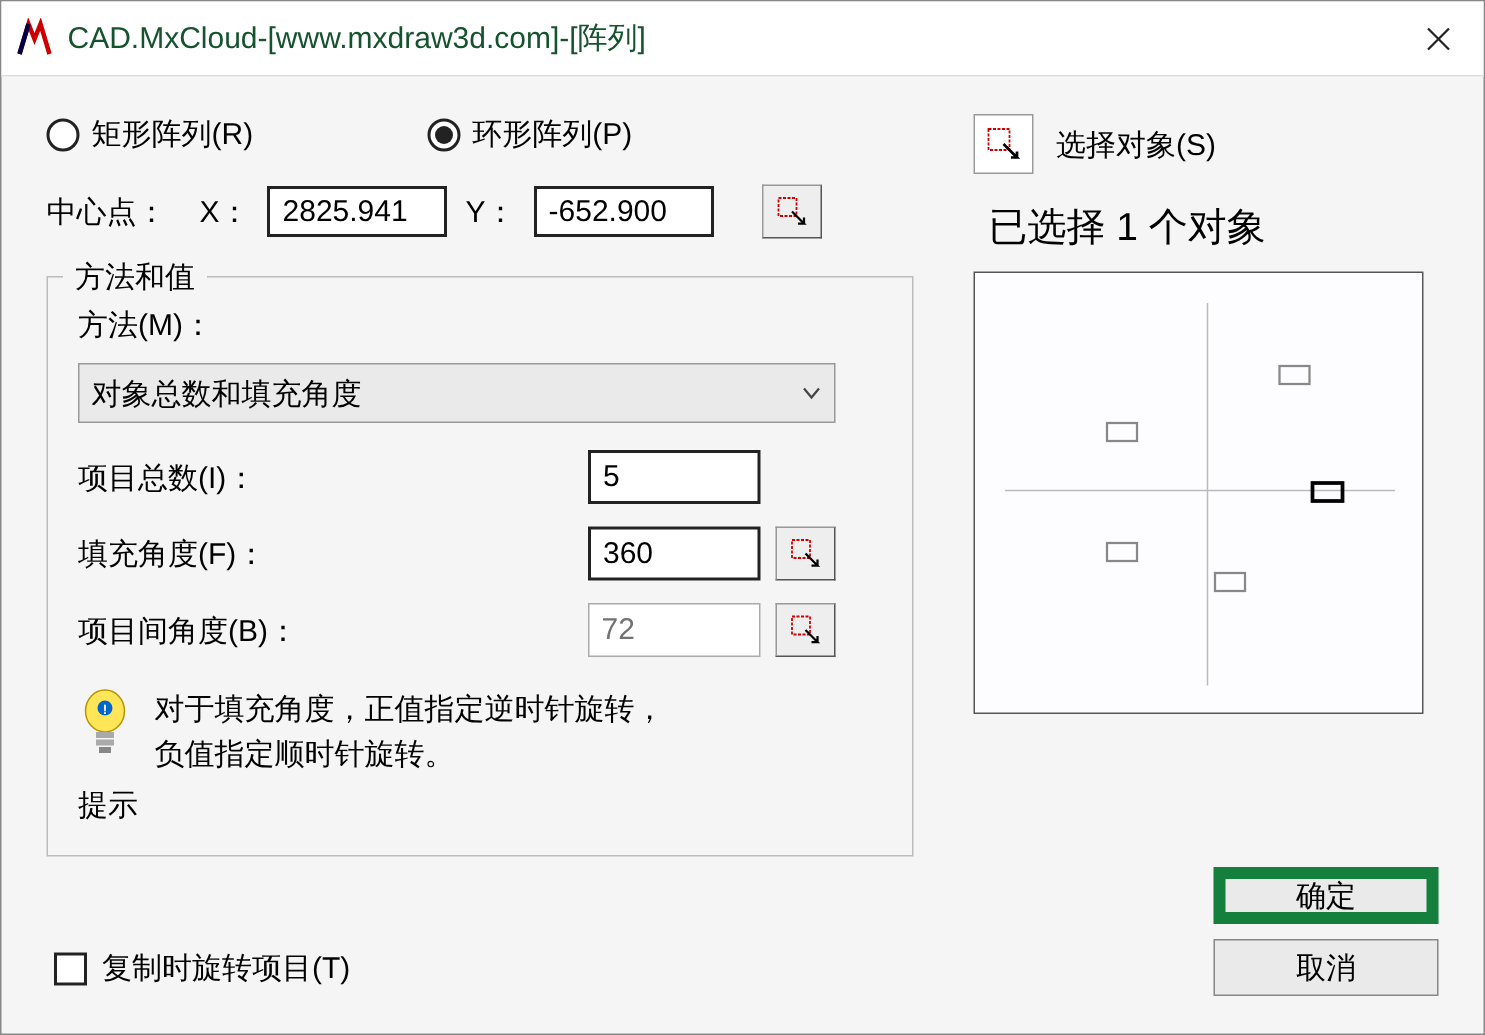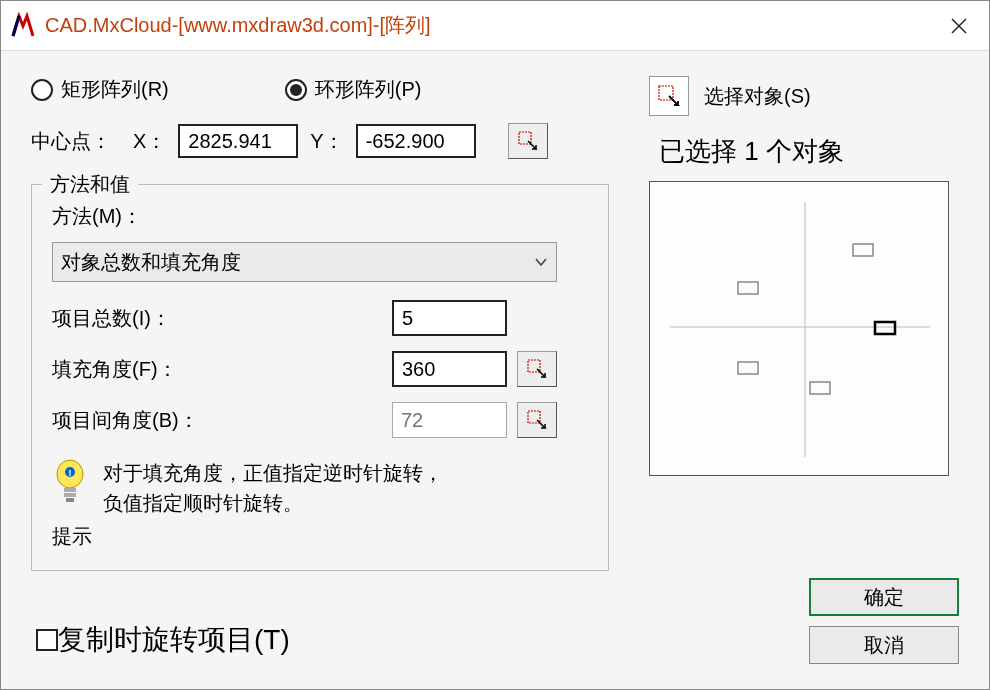--- a/index.html
+++ b/index.html
@@ -26,21 +26,21 @@
       border-bottom: 1px solid #ddd;
     }
     .titlebar-icon {
       width: 28px;
       height: 28px;
       margin-right: 8px;
     }
     .titlebar-text {
       flex: 1;
       font-size: 20px;
-      color: #c2410c;
+      color: #14532d;
     }
     .close-btn {
       width: 45px;
       height: 45px;
       display: flex;
       align-items: center;
       justify-content: center;
       cursor: pointer;
       font-size: 20px;
     }
@@ -232,30 +232,30 @@
       height: 38px;
       border: 1px solid #888;
       background: #eaeaea;
       font-size: 20px;
       cursor: pointer;
       display: flex;
       align-items: center;
       justify-content: center;
     }
     .dialog-btn.primary {
-      border: 2px solid #15803d;
+      border: 8px solid #15803d;
     }
     .checkbox-row {
       display: flex;
       align-items: center;
-      gap: 0;
+      gap: 10px;
       position: absolute;
       left: 35px;
       bottom: 30px;
-      font-size: 28px;
+      font-size: 20px;
       cursor: pointer;
     }
     .checkbox {
       width: 22px;
       height: 22px;
       border: 2px solid #222;
       background: #fff;
     }
   </style>
 </head>

